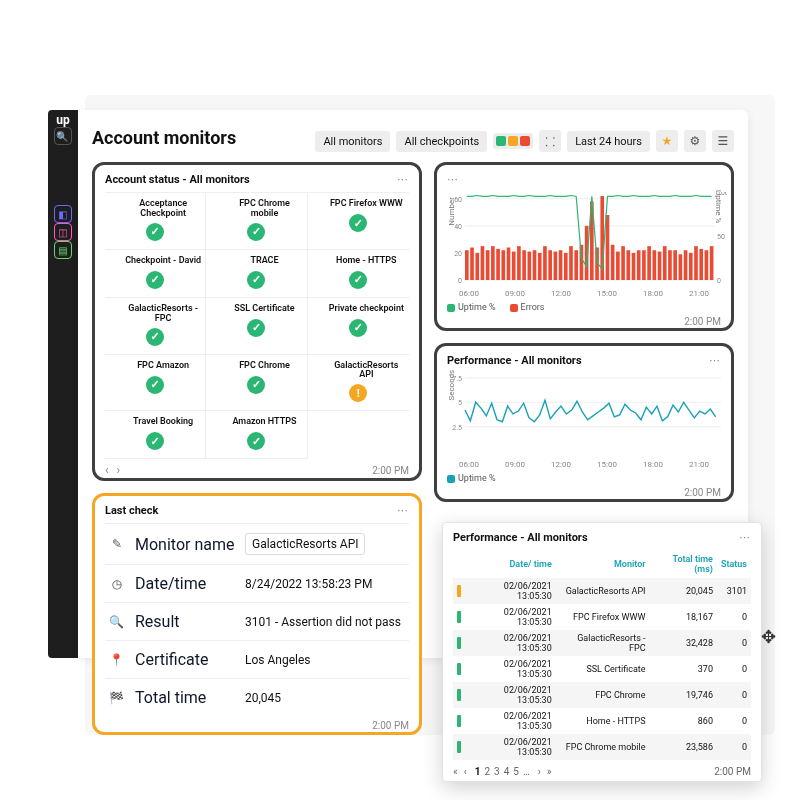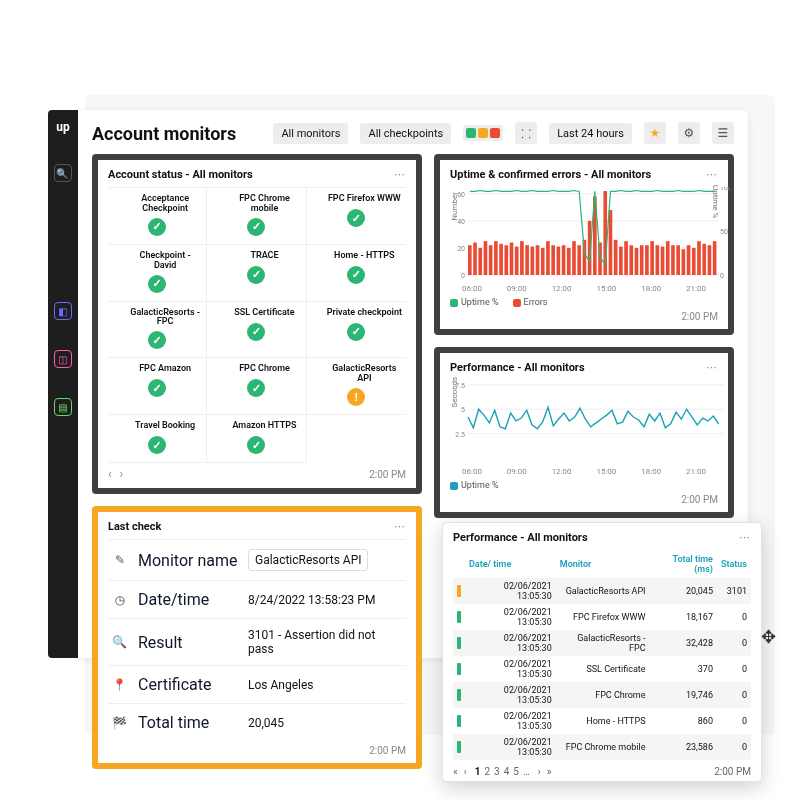--- a/index.html
+++ b/index.html
@@ -1,34 +1,34 @@
 <!DOCTYPE html>
 <html><head>
 <meta charset="utf-8">
 <style>
   * { box-sizing: border-box; margin: 0; padding: 0; }
   html, body { font-family: -apple-system, BlinkMacSystemFont, "Segoe UI", Roboto, Arial, sans-serif; font-size: 11px; color: #111; background: #fff; }
   .outer { position: relative; width: 800px; height: 800px; background: #fff; }
   .shadow { position: absolute; left: 85px; top: 95px; width: 690px; height: 640px; background: #f7f7f7; border-radius: 6px; }
-  .sidebar { position: absolute; left: 48px; top: 110px; width: 30px; height: 548px; background: #1e1e1e; border-radius: 4px 0 0 4px; display: flex; flex-direction: column; align-items: center; padding-top: 10px; gap: 30px; }
+  .sidebar { position: absolute; left: 48px; top: 110px; width: 30px; height: 548px; background: #1e1e1e; border-radius: 4px 0 0 4px; display: flex; flex-direction: column; align-items: center; padding-top: 3px; }
   .sidebar .logo { color: #fff; font-weight: 700; font-size: 12px; }
   .sidebar .navicon { width: 18px; height: 18px; border: 1px solid #555; border-radius: 4px; display: flex; align-items: center; justify-content: center; font-size: 10px; }
   .app { position: absolute; left: 78px; top: 110px; width: 670px; height: 548px; background: #fff; border-radius: 0 6px 6px 0; box-shadow: 0 2px 8px rgba(0,0,0,0.08); padding: 12px 14px; }
 
   .topbar { display: flex; align-items: center; justify-content: space-between; margin-bottom: 10px; }
   .title { font-size: 18px; font-weight: 700; }
-  .top-right { display: flex; align-items: center; gap: 12px; }
+  .top-right { display: flex; align-items: center; gap: 6px; margin-top: 8px; }
   .pill { background: #ededed; border-radius: 3px; padding: 4px 8px; font-size: 11px; cursor: pointer; }
   .sqgroup { display: flex; gap: 2px; background: #ededed; padding: 3px; border-radius: 3px; }
   .sq { width: 10px; height: 10px; border-radius: 2px; }
   .sq.green{background:#2bb673;} .sq.amber{background:#f5a623;} .sq.red{background:#e94b35;}
   .iconbtn { width: 22px; height: 22px; background: #ededed; border-radius: 3px; display: flex; align-items: center; justify-content: center; cursor: pointer; font-size: 12px; color: #555; }
 
   .grid { display: grid; grid-template-columns: 330px 300px; gap: 12px; align-items: start; }
-  .panel { border: 6px solid #404040; border-radius: 4px; padding: 8px 10px 7px; background: #fff; position: relative; }
+  .panel { border: 3px solid #404040; border-radius: 12px; padding: 8px 10px 1px; background: #fff; position: relative; }
   .panel.yellow { border-color: #f5a623; }
   .panel-head { display: flex; justify-content: space-between; align-items: center; margin-bottom: 6px; }
   .panel-title { font-weight: 700; font-size: 11px; }
   .dots { color: #888; cursor: pointer; letter-spacing: 1px; }
   .panel-foot { display: flex; justify-content: space-between; align-items: center; padding-top: 4px; font-size: 10px; color: #888; }
 
   
   .statgrid { display: grid; grid-template-columns: repeat(3, 1fr); border-top: 1px solid #eee; }
   .statcell { border-right: 1px solid #eee; border-bottom: 1px solid #eee; padding: 6px 4px 8px; text-align: center; }
   .statcell:nth-child(3n){ border-right: none; }
@@ -50,21 +50,21 @@
   .axis-l { position: absolute; left: 0; top: 50%; transform: rotate(-90deg) translateX(50%); transform-origin: left top; font-size: 8px; color: #777; }
   .axis-r { position: absolute; right: -2px; top: 50%; transform: rotate(90deg) translateX(-50%); transform-origin: right top; font-size: 8px; color: #777; }
   .xticks { display: flex; justify-content: space-between; font-size: 8px; color: #888; padding: 2px 12px 0; }
   .legend { display: flex; gap: 14px; font-size: 9px; color: #555; padding-top: 4px; }
   .lsw { width: 8px; height: 8px; border-radius: 2px; display: inline-block; vertical-align: middle; margin-right: 3px; }
   svg { display: block; }
 
   
   .floater { position: absolute; left: 442px; top: 522px; width: 320px; background: #fff; border: 1px solid #e3e3e3; border-radius: 4px; box-shadow: 0 6px 20px rgba(0,0,0,0.18); padding: 8px 10px 4px; z-index: 5; }
   .tbl { width: 100%; border-collapse: collapse; font-size: 9px; }
-  .tbl th { text-align: left; font-weight: 600; color: #17a2b8; padding: 4px 4px; }
+  .tbl th { text-align: right; font-weight: 600; color: #17a2b8; padding: 4px 4px; }
   .tbl th.r, .tbl td.r { text-align: right; }
   .tbl td { padding: 3px 4px; text-align: right; }
   .tbl tbody tr:nth-child(odd){ background: #f5f5f5; }
   .rowbar { width: 4px; height: 12px; border-radius: 1px; display: inline-block; vertical-align: middle; }
   .pagebar { display: flex; align-items: center; gap: 6px; font-size: 10px; color: #666; padding-top: 6px; }
   .pagebar .spacer{ flex:1; }
 
   .movecur { position: absolute; right: 24px; top: 626px; font-size: 18px; color: #333; z-index: 6; }
 </style>
 </head>
@@ -170,21 +170,20 @@
               <span>2:00 PM</span>
             </div>
         </div>
 
       </div>
 
       <div>
 
         <div class="panel" style="margin-bottom:12px;">
           <div class="panel-head">
-            <span class="panel-title">Uptime &amp; confirmed errors - All monitors</span>
             <span class="dots">⋯</span>
           </div>
           <div class="chartbox">
             <span class="axis-l">Number</span>
             <span class="axis-r">Uptime %</span>
             <svg id="chart-uptime" width="280" height="92" viewBox="0 0 280 92">
                 <line x1="18" y1="88" x2="268" y2="88" stroke="#eee"></line>
                 <text x="15" y="91" font-size="7" fill="#888" text-anchor="end">0</text>
                 <line x1="18" y1="60.92307692307692" x2="268" y2="60.92307692307692" stroke="#eee"></line>
                 <text x="15" y="63.92307692307692" font-size="7" fill="#888" text-anchor="end">20</text>

